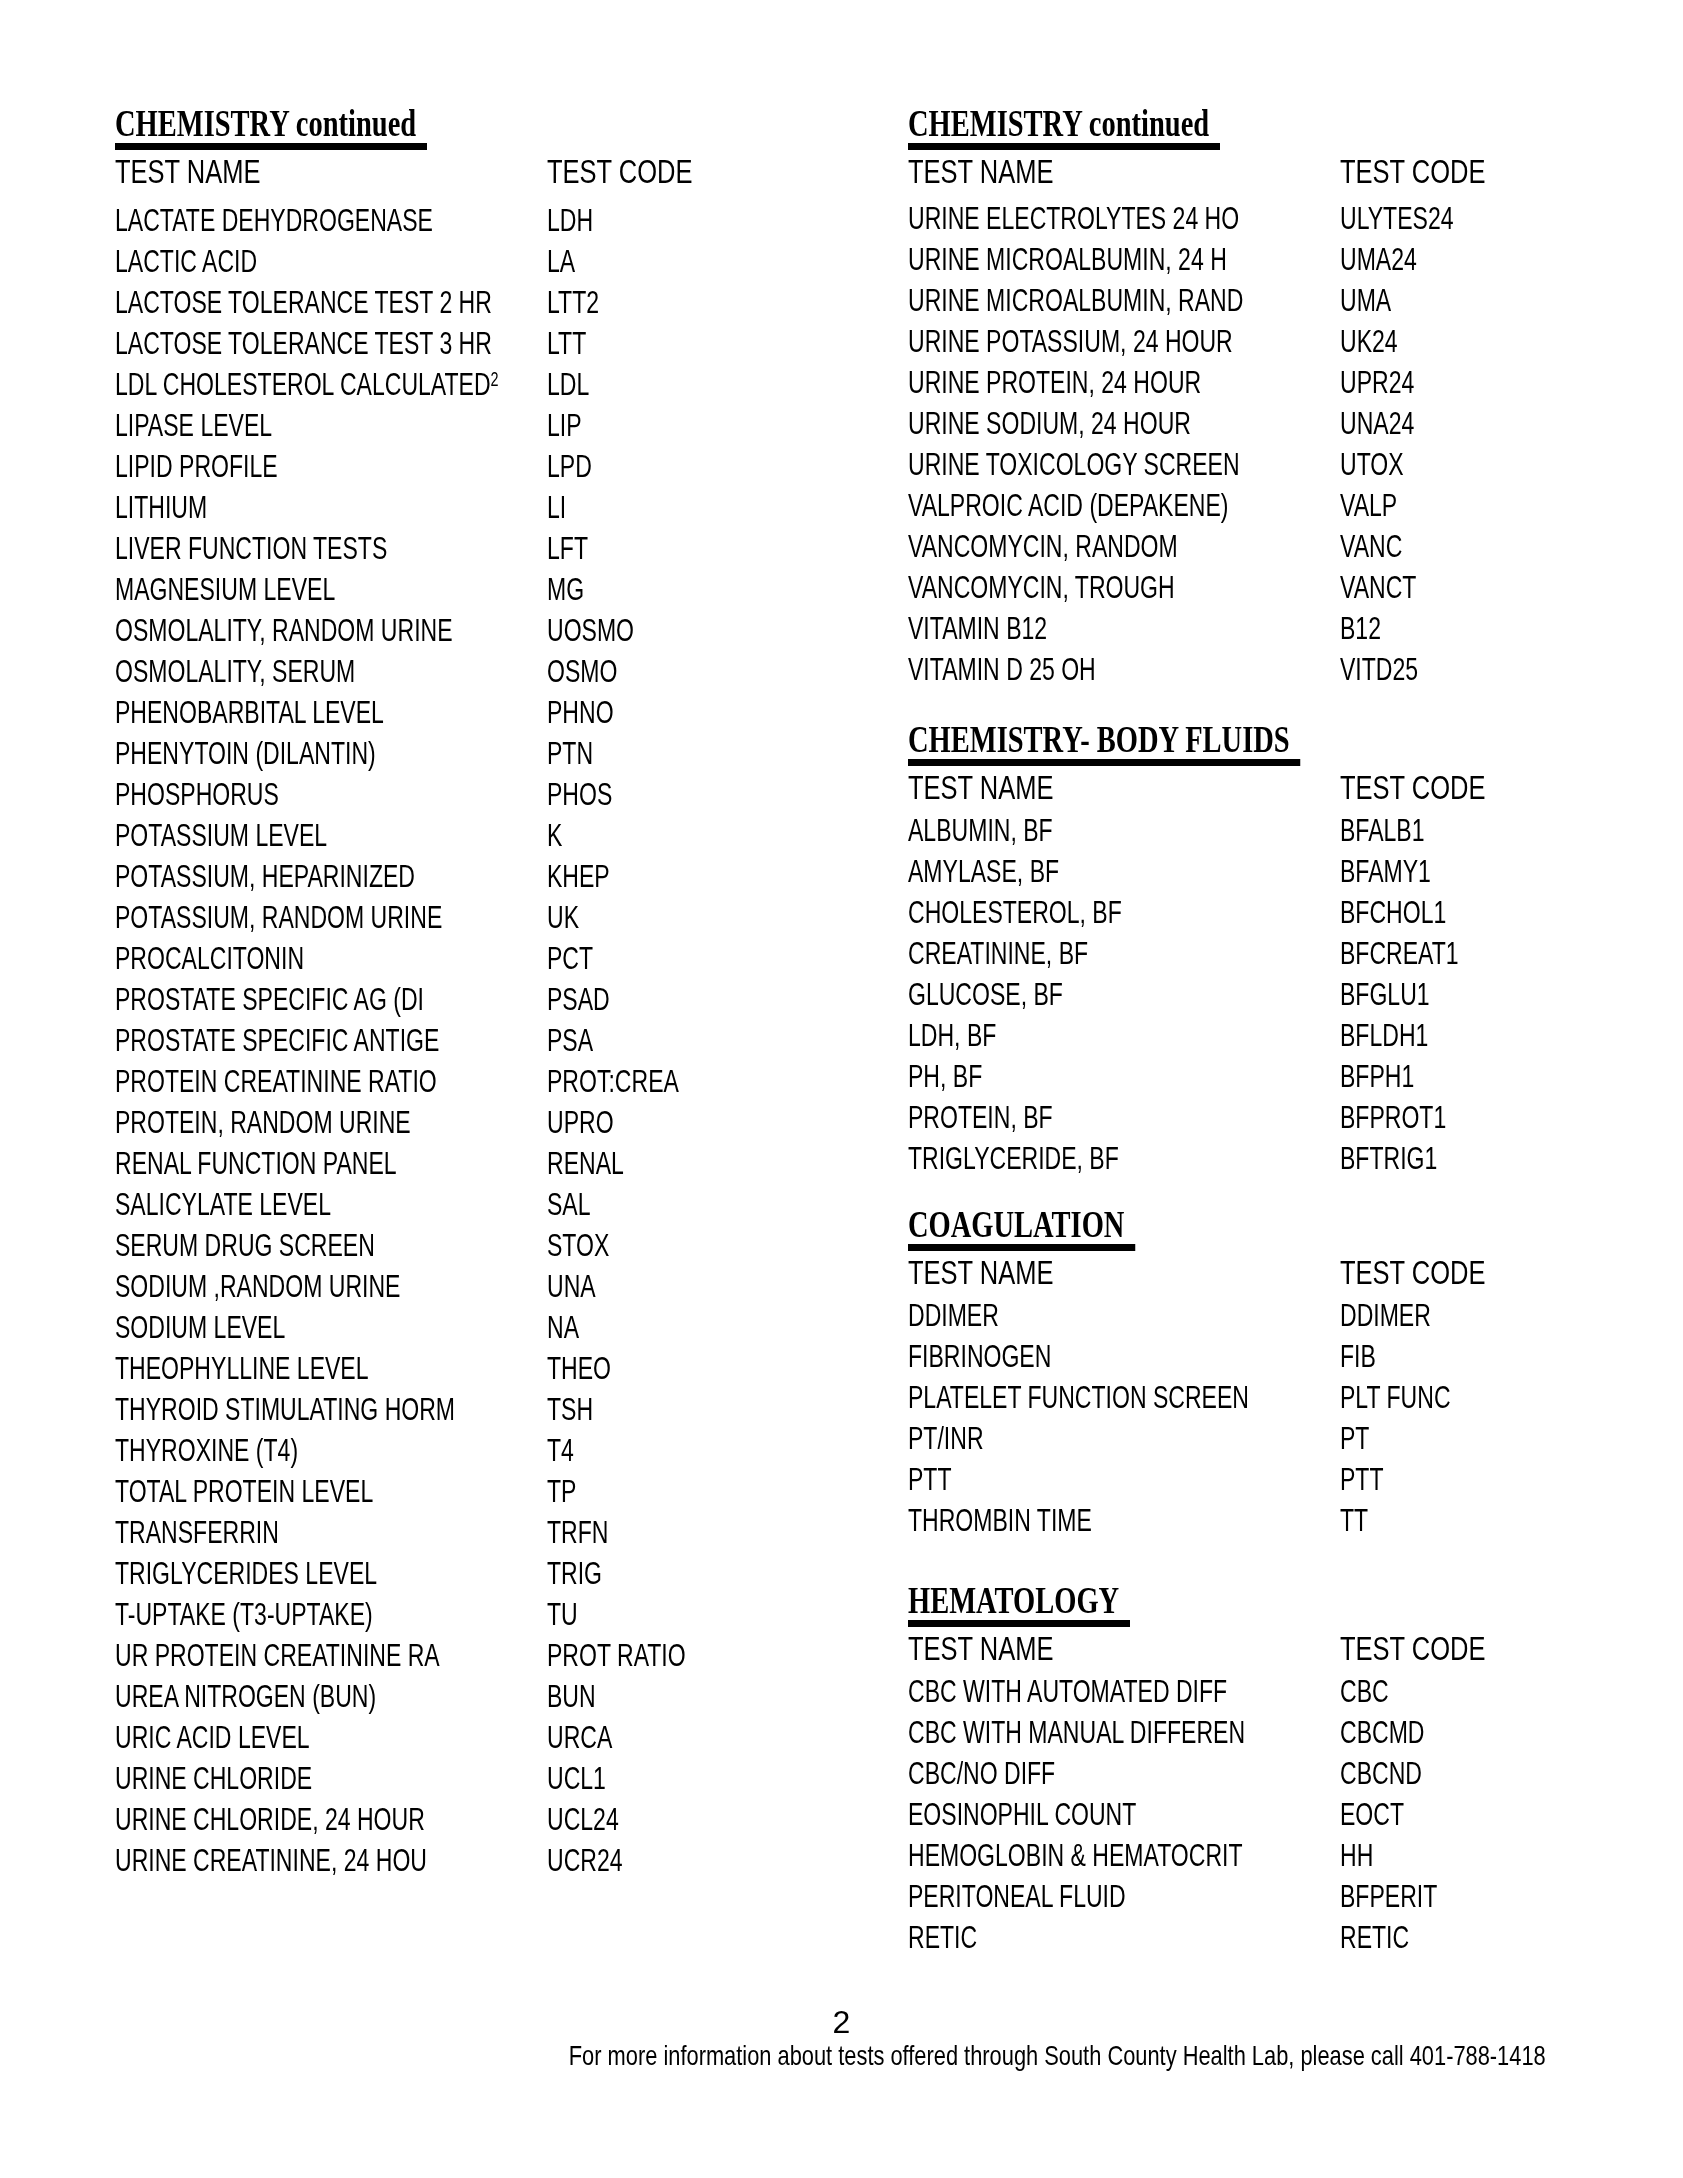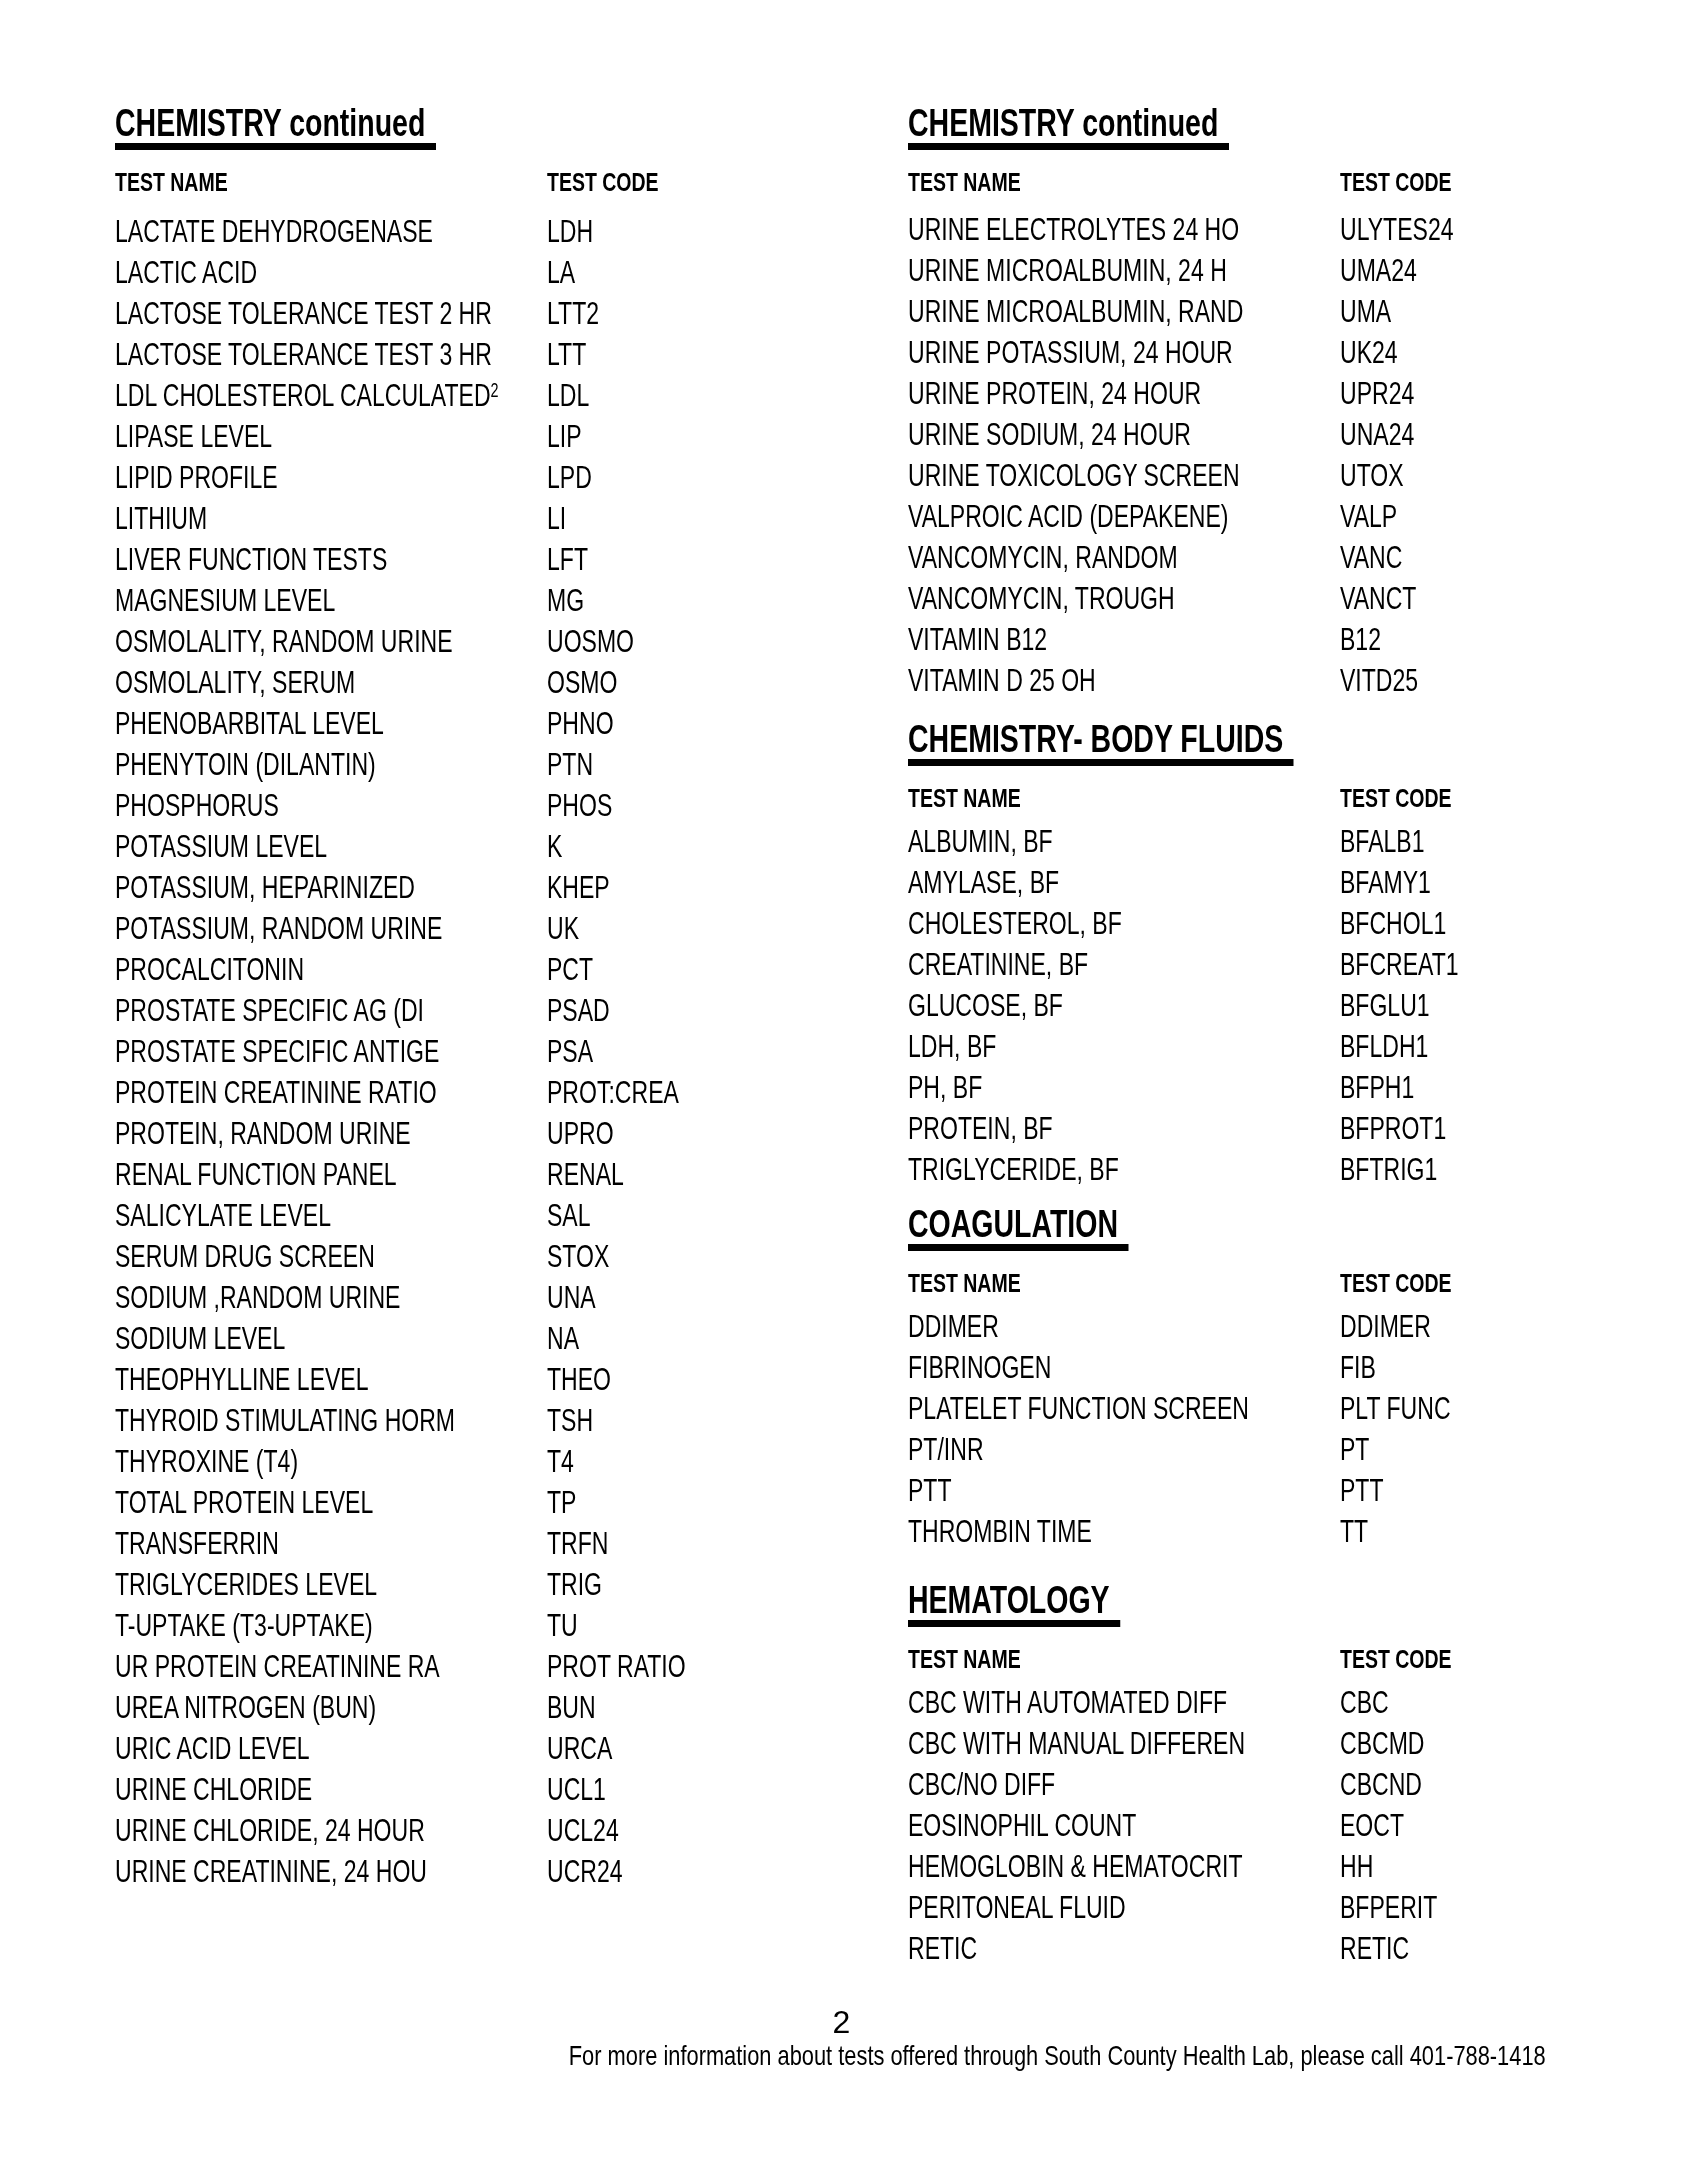--- a/index.html
+++ b/index.html
@@ -31,36 +31,37 @@
   .sec-right-coag { top: 1205px; }
   .sec-right-heme { top: 1581px; }
 
   h2.sec-heading {
     margin: 0;
     height: 46px;
     font-size: 38px;
     line-height: 38px;
     font-weight: bold;
     white-space: nowrap;
+    font-family: Liberation Serif, serif;
   }
   h2.sec-heading .underlined {
     display: inline-block;
     border-bottom: 7px solid #000;
     padding: 0 14px 1px 0;
     transform: scaleX(0.75);
     transform-origin: left top;
   }
 
   .hdr-row {
     position: relative;
-    margin-top: 15px;
+    margin-top: 4px;
     height: 34px;
-    font-size: 26px;
+    font-size: 34px;
     line-height: 34px;
-    font-weight: bold;
+    font-weight: normal;
     white-space: nowrap;
   }
   .hdr-name, .hdr-code {
     position: absolute;
     top: 0;
     display: inline-block;
     transform: scaleX(0.75);
     transform-origin: left top;
     white-space: nowrap;
   }

